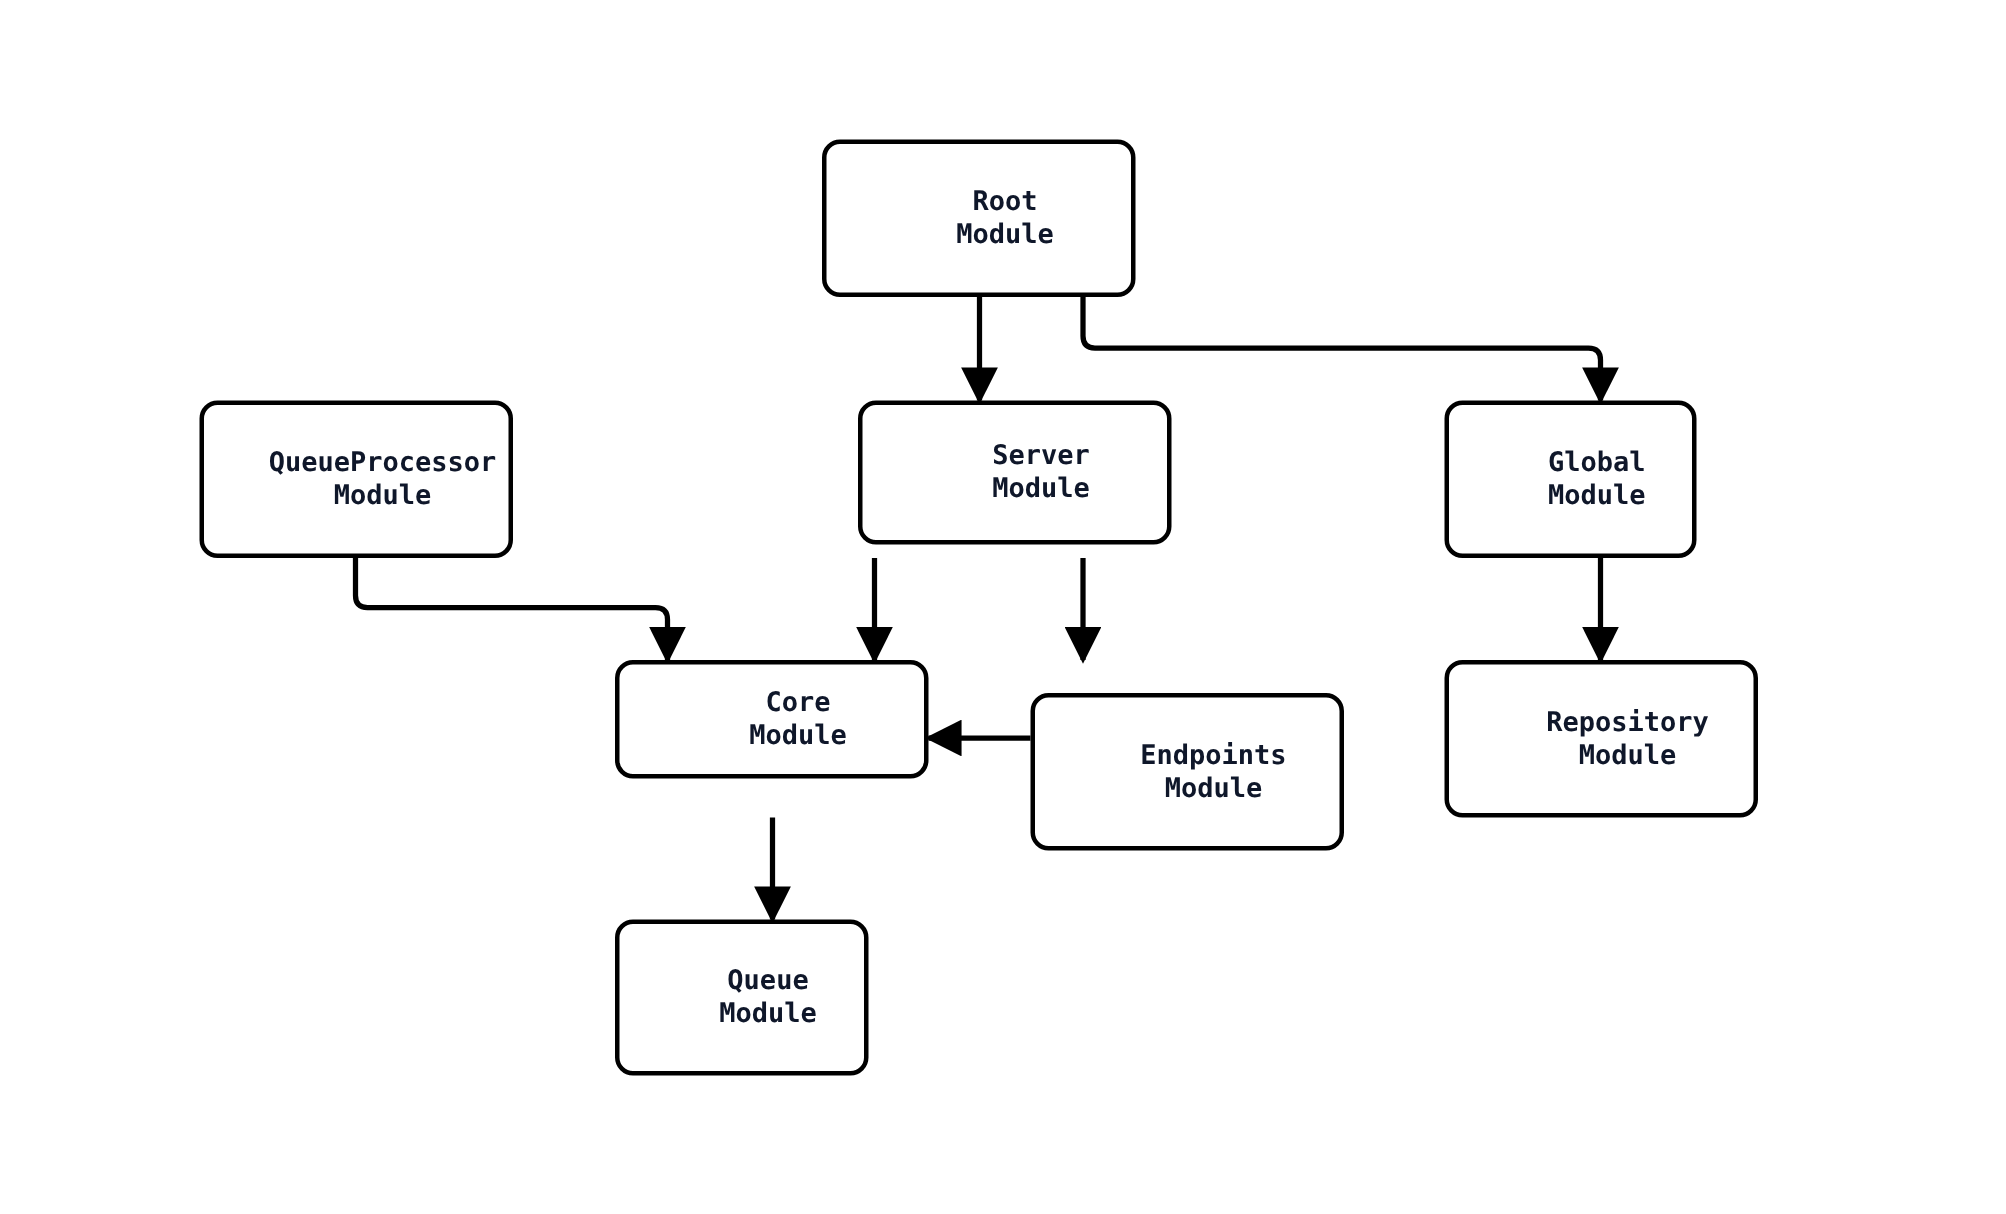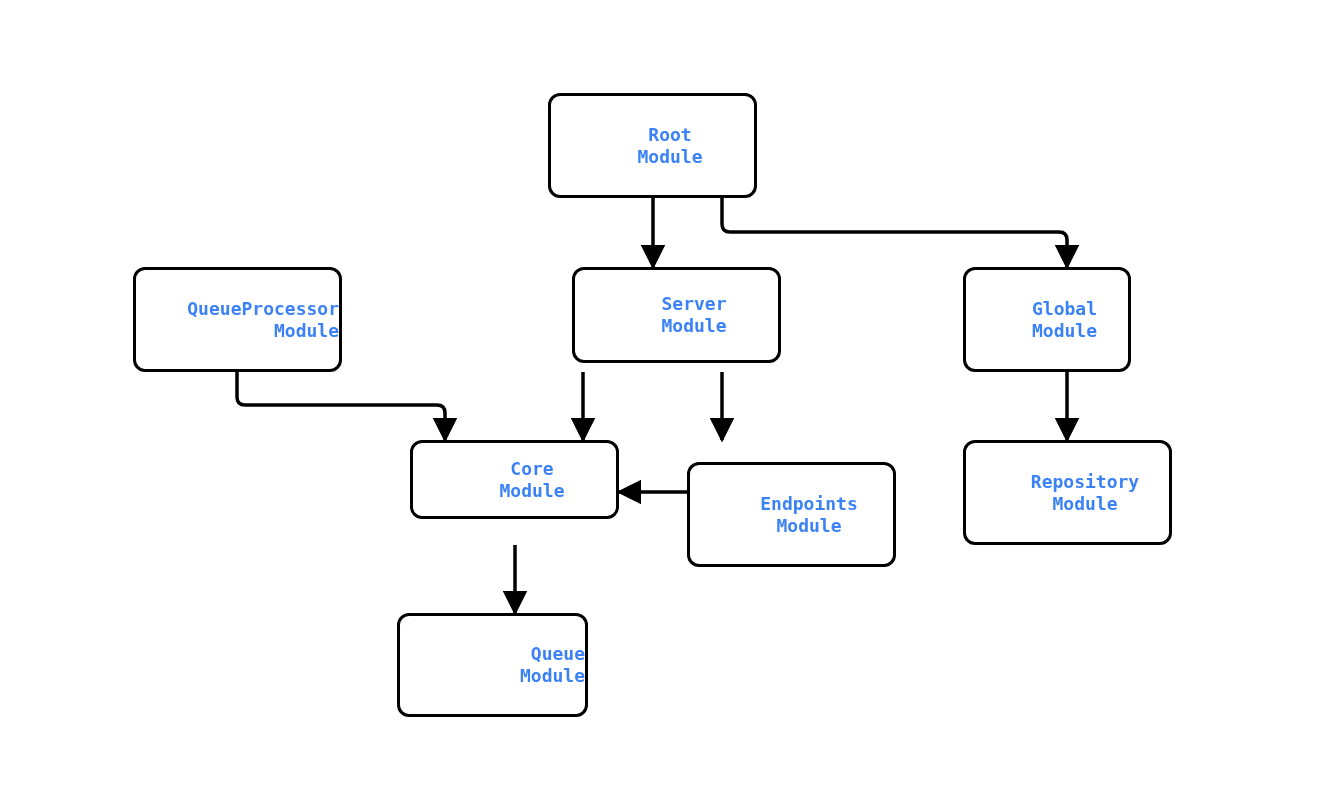--- a/index.html
+++ b/index.html
@@ -33,21 +33,21 @@
     display: flex;
     flex-direction: column;
     align-items: center;
     justify-content: center;
     text-align: center;
   }
   .node-line {
     font-size: 18px;
     font-weight: bold;
     line-height: 22px;
-    color: #3b82f6;
+    color: #0f172a;
     white-space: pre;
     padding-left: 35px;
   }
   .edge-path {
     fill: none;
     stroke: #000000;
     stroke-width: 3.5px;
     stroke-linecap: butt;
   }
 </style>
@@ -70,21 +70,21 @@
         <path d="M 687 492 L 619 492" class="edge-path" marker-end="url(#arrowhead)"></path>
         <path d="M 515 545 L 515 613" class="edge-path" marker-end="url(#arrowhead)"></path>
         <path d="M 1067 372 L 1067 440" class="edge-path" marker-end="url(#arrowhead)"></path>
       </g>
   </svg>
   <div id="nodes">
       <div class="node" style="left: 548px; top: 93px; width: 209px; height: 105px;">
         <span class="node-line">Root</span>
         <span class="node-line">Module</span>
       </div>
-      <div class="node" style="left: 133px; top: 267px; width: 209px; height: 105px; align-items: flex-end;">
+      <div class="node" style="left: 133px; top: 267px; width: 209px; height: 105px;">
         <span class="node-line">QueueProcessor</span>
         <span class="node-line">Module</span>
       </div>
       <div class="node" style="left: 572px; top: 267px; width: 209px; height: 96px;">
         <span class="node-line">Server</span>
         <span class="node-line">Module</span>
       </div>
       <div class="node" style="left: 963px; top: 267px; width: 168px; height: 105px;">
         <span class="node-line">Global</span>
         <span class="node-line">Module</span>
@@ -94,18 +94,18 @@
         <span class="node-line">Module</span>
       </div>
       <div class="node" style="left: 687px; top: 462px; width: 209px; height: 105px;">
         <span class="node-line">Endpoints</span>
         <span class="node-line">Module</span>
       </div>
       <div class="node" style="left: 963px; top: 440px; width: 209px; height: 105px;">
         <span class="node-line">Repository</span>
         <span class="node-line">Module</span>
       </div>
-      <div class="node" style="left: 397px; top: 613px; width: 191px; height: 104px; align-items: flex-end;">
+      <div class="node" style="left: 410px; top: 613px; width: 169px; height: 104px;">
         <span class="node-line">Queue</span>
         <span class="node-line">Module</span>
       </div>
     </div>
 </div>
 
 </body></html>

